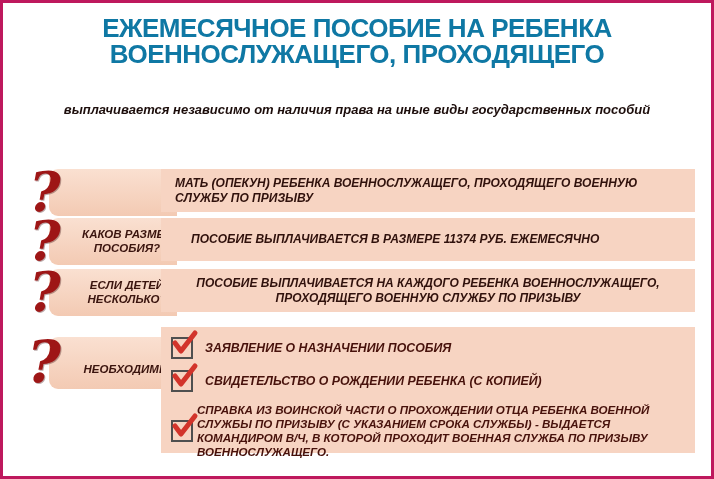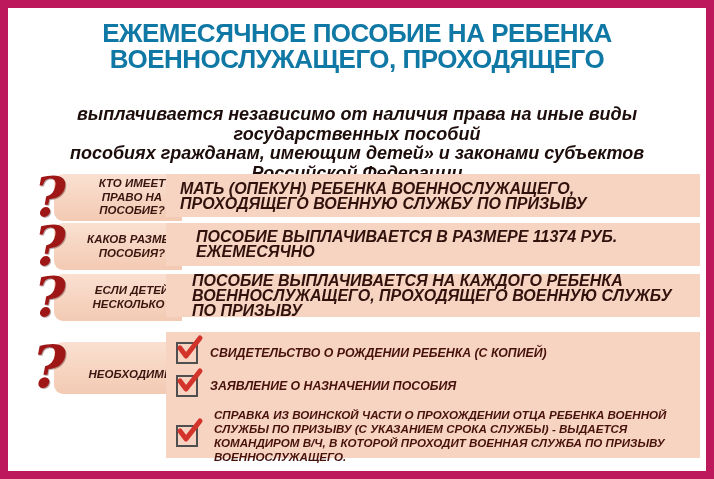--- a/index.html
+++ b/index.html
@@ -1,41 +1,41 @@
 <!DOCTYPE html>
 <html><head>
 <meta charset="utf-8">
 <style>
   html,body{margin:0;padding:0;background:#9aa3a8;}
   .poster{
     position:relative;
     width:714px;height:479px;
     box-sizing:border-box;
     background:#ffffff;
-    border:8px solid #be185d;
+    border:3px solid #be185d;
     overflow:hidden;
     font-family:"Liberation Sans",sans-serif;
   }
   
   .title{
     position:absolute;top:12px;left:0;right:0;
     text-align:center;
     color:#0f78a4;
     font-weight:bold;
     font-size:26px;line-height:26px;
     letter-spacing:-0.5px;
   }
   .title span{display:block;}
   
   .subtitle{
     position:absolute;top:97px;left:10px;right:10px;
     text-align:center;
     color:#1c0d0b;
     font-weight:bold;font-style:italic;
-    font-size:18px;line-height:19.5px;
+    font-size:13px;line-height:19.5px;
   }
   .subtitle span{display:block;}
   
   .row{position:absolute;left:0;right:0;}
   .row1{top:166px;height:43px;}
   .row2{top:215px;height:43px;}
   .row3{top:266px;height:43px;}
   .row4{top:324px;height:126px;}
   
   .tag{
@@ -72,71 +72,69 @@
     text-shadow:1px 1px 0 rgba(60,10,10,.35);
     line-height:1;
   }
   .row4 .qmark{font-size:58px;left:-22px;}
   
   .panel{
     position:absolute;left:158px;width:534px;top:0;bottom:0;
     background:#f7d4c2;
     color:#30110c;
     font-weight:bold;font-style:italic;
-    font-size:16px;line-height:15px;
+    font-size:12px;line-height:15px;
     display:flex;align-items:center;
     box-sizing:border-box;
   }
   .panel.p1{padding:0 10px 0 14px;}
   .panel.p2{padding:0 10px 1px 30px;}
-  .panel.p3{justify-content:center;padding:0 26px;}
+  .panel.p3{justify-content:center;text-align:center;padding:0 26px;}
   
   .docpanel{
     position:absolute;left:158px;width:534px;top:0;bottom:0;
     background:#f7d4c2;
     box-sizing:border-box;
     display:flex;flex-direction:column;
     justify-content:flex-start;
     gap:11px;
     padding:10px 12px 8px 10px;
   }
   .docitem{
     display:flex;align-items:center;gap:12px;
     color:#47110b;
     font-weight:bold;font-style:italic;
     font-size:12.3px;line-height:14.5px;
   }
-  .docitem.small{font-size:11.6px;line-height:14px;gap:16px;}
+  .docitem.small{font-size:11.6px;line-height:14px;gap:4px;}
   .checkbox{
     position:relative;flex:0 0 auto;
     width:18px;height:18px;
     border:2.5px solid #4f4f4f;
     background:transparent;
   }
   .checkbox svg{position:absolute;left:-2px;top:-9px;overflow:visible;}
 </style>
 </head>
 <body>
 
 <div class="poster">
 
   <div class="title">
     <span>ЕЖЕМЕСЯЧНОЕ ПОСОБИЕ НА РЕБЕНКА</span>
     <span>ВОЕННОСЛУЖАЩЕГО, ПРОХОДЯЩЕГО</span>
   </div>
 
   <div class="subtitle">
     <span>выплачивается независимо от наличия права на иные виды государственных пособий</span>
-    <span>пособиях гражданам, имеющим детей» и законами субъектов Российской Федерации</span>
   </div>
 
   <div class="row row1">
     <div class="tag">
       <span class="qmark">?</span>
-      <span>КТО ИМЕЕТ ПРАВО НА ПОСОБИЕ?</span>
       <span class="arrow"></span>
     </div>
     <div class="panel p1">
       <span>МАТЬ (ОПЕКУН) РЕБЕНКА ВОЕННОСЛУЖАЩЕГО, ПРОХОДЯЩЕГО ВОЕННУЮ СЛУЖБУ ПО ПРИЗЫВУ</span>
     </div>
   </div>
 
   <div class="row row2">
     <div class="tag">
       <span class="qmark">?</span>
@@ -162,39 +160,39 @@
   <div class="row row4">
     <div class="tag">
       <span class="qmark">?</span>
       <span>
         <br>
         <span>НЕОБХОДИМЫ</span>
       </span>
       <span class="arrow"></span>
     </div>
     <div class="docpanel">
+
+      <div class="docitem">
+        <span class="checkbox">
+          <svg width="28" height="28" viewBox="0 0 28 28">
+            <polyline points="4,13 10,21 24,3" fill="none" stroke="#d2342b" stroke-width="5" stroke-linecap="round" stroke-linejoin="round"></polyline>
+          </svg>
+        </span>
+        <span>ЗАЯВЛЕНИЕ О НАЗНАЧЕНИИ ПОСОБИЯ</span>
+      </div>
 
       <div class="docitem">
         <span class="checkbox">
           <svg width="28" height="28" viewBox="0 0 28 28">
             <polyline points="4,13 10,21 24,3" fill="none" stroke="#d2342b" stroke-width="5" stroke-linecap="round" stroke-linejoin="round"></polyline>
           </svg>
         </span>
         <span>СВИДЕТЕЛЬСТВО О РОЖДЕНИИ РЕБЕНКА  (С КОПИЕЙ)</span>
       </div>
 
-      <div class="docitem">
-        <span class="checkbox">
-          <svg width="28" height="28" viewBox="0 0 28 28">
-            <polyline points="4,13 10,21 24,3" fill="none" stroke="#d2342b" stroke-width="5" stroke-linecap="round" stroke-linejoin="round"></polyline>
-          </svg>
-        </span>
-        <span>ЗАЯВЛЕНИЕ О НАЗНАЧЕНИИ ПОСОБИЯ</span>
-      </div>
-
       <div class="docitem small">
         <span class="checkbox">
           <svg width="28" height="28" viewBox="0 0 28 28">
             <polyline points="4,13 10,21 24,3" fill="none" stroke="#d2342b" stroke-width="5" stroke-linecap="round" stroke-linejoin="round"></polyline>
           </svg>
         </span>
         <span>СПРАВКА ИЗ ВОИНСКОЙ ЧАСТИ О ПРОХОЖДЕНИИ ОТЦА РЕБЕНКА ВОЕННОЙ СЛУЖБЫ ПО ПРИЗЫВУ (С УКАЗАНИЕМ СРОКА СЛУЖБЫ) - ВЫДАЕТСЯ КОМАНДИРОМ В/Ч, В КОТОРОЙ ПРОХОДИТ ВОЕННАЯ СЛУЖБА ПО ПРИЗЫВУ ВОЕННОСЛУЖАЩЕГО.</span>
       </div>
 
     </div>

